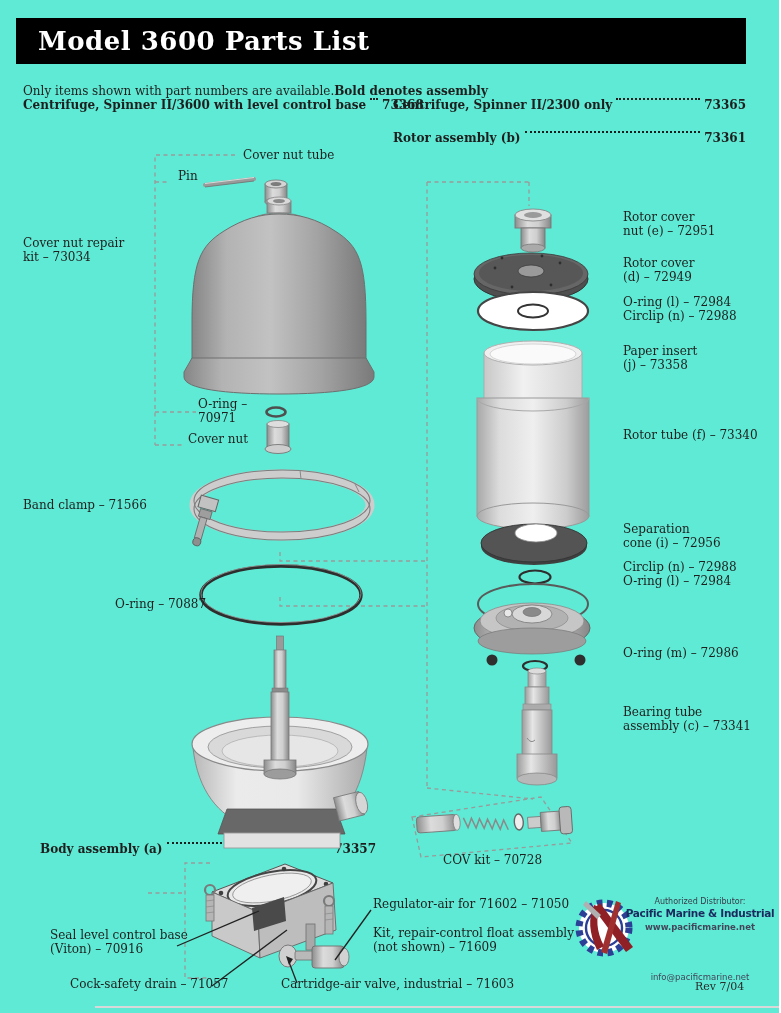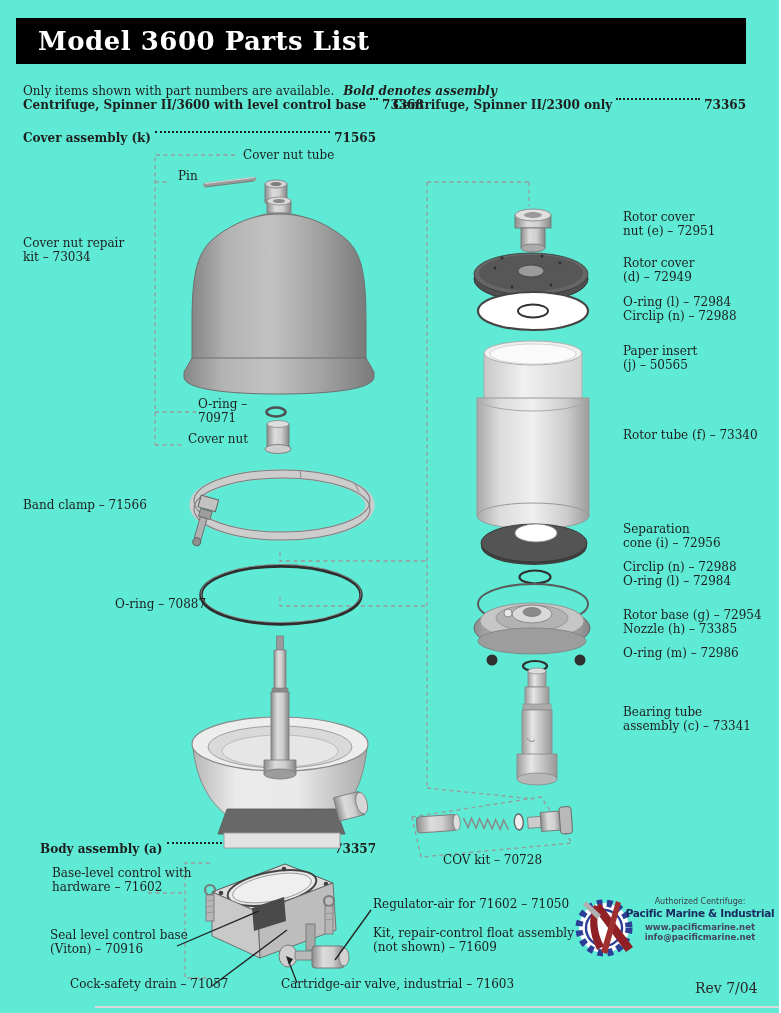--- a/index.html
+++ b/index.html
@@ -3,31 +3,31 @@
 <meta charset="utf-8">
 <style>
   html,body{margin:0;padding:0;background:#fff;}
   .page{position:relative;width:779px;height:1013px;background:#5eead4;overflow:hidden;
         font-family:"DejaVu Serif", serif;color:#1e1e1e;}
   .titlebar{position:absolute;left:16px;top:18px;width:730px;height:46px;background:#000;
             display:flex;align-items:center;}
   .titlebar h1{margin:0 0 0 22px;color:#fff;font-size:26px;font-weight:bold;letter-spacing:0.5px;
                font-family:"DejaVu Serif", serif;}
   .tagline{position:absolute;left:23px;top:84px;font-size:12px;white-space:nowrap;}
-  .tagline b{margin-left:9px;font-style:italic;}
+  .tagline b{}
   .idx{position:absolute;display:flex;align-items:flex-start;font-weight:bold;font-size:12px;white-space:nowrap;}
   .idx .dots{flex:1;border-bottom:2px dotted #1e1e1e;margin:0 4px 3px 4px;min-width:8px;}
   .lbl{position:absolute;font-size:12px;line-height:13.5px;white-space:pre-line;}
   .diagram{position:absolute;left:0;top:0;}
   .logo-text{position:absolute;font-family:"DejaVu Sans", sans-serif;text-align:center;width:150px;left:625px;}
   .lt1{top:897px;font-size:8px;color:#3a3a4a;}
   .lt2{top:907px;font-size:10.5px;font-weight:bold;color:#1b2a5e;letter-spacing:-0.3px;}
   .lt3{top:922px;font-size:8.5px;font-weight:bold;color:#44445a;}
-  .lt4{top:932px;font-size:8.5px;font-weight:bold;color:#44445a;}
-  .rev{position:absolute;left:695px;top:980px;font-size:14px;color:#2a2a2a;}
+  .lt4{top:972px;font-size:8.5px;font-weight:normal;color:#44445a;}
+  .rev{position:absolute;left:695px;top:980px;font-size:11px;color:#2a2a2a;}
 </style>
 </head>
 <body>
 
 <div class="page">
 
   <div class="titlebar">
     <h1>Model 3600 Parts List</h1>
   </div>
 
@@ -36,24 +36,24 @@
   <div class="idx" style="left:23px;top:98px;width:353px">
     <span>Centrifuge, Spinner II/3600 with level control base</span>
     <span class="dots"></span>
     <span>73368</span>
   </div>
   <div class="idx" style="left:393px;top:98px;width:353px">
     <span>Centrifuge, Spinner II/2300 only</span>
     <span class="dots"></span>
     <span>73365</span>
   </div>
-  <div class="idx" style="left:23px;top:131px;width:353px">
-    <span>Cover assembly (k)</span>
+  <div class="idx" style="left:393px;top:131px;width:353px">
+    <span>Rotor assembly (b)</span>
     <span class="dots"></span>
-    <span>71565</span>
+    <span>73361</span>
   </div>
   <div class="idx" style="left:40px;top:842px;width:336px">
     <span>Body assembly (a)</span>
     <span class="dots"></span>
     <span>73357</span>
   </div>
 
   <svg class="diagram" width="781" height="1013" viewBox="0 0 781 1013">
     <defs>
       <linearGradient id="gDome" x1="0" y1="0" x2="1" y2="0">
@@ -313,49 +313,45 @@
 
   <div class="lbl" style="left:243px;top:149px">Cover nut tube</div>
   <div class="lbl" style="left:178px;top:170px">Pin</div>
   <div class="lbl" style="left:23px;top:237px">Cover nut repair
 kit – 73034</div>
   <div class="lbl" style="left:198px;top:398px">O-ring –
 70971</div>
   <div class="lbl" style="left:188px;top:433px">Cover nut</div>
   <div class="lbl" style="left:23px;top:499px">Band clamp – 71566</div>
   <div class="lbl" style="left:115px;top:598px">O-ring – 70887</div>
-  <div class="lbl" style="left:52px;top:867px">Base-level control with
-hardware – 71602</div>
   <div class="lbl" style="left:50px;top:929px">Seal level control base
 (Viton) – 70916</div>
   <div class="lbl" style="left:70px;top:978px">Cock-safety drain – 71057</div>
   <div class="lbl" style="left:281px;top:978px">Cartridge-air valve, industrial – 71603</div>
   <div class="lbl" style="left:443px;top:854px">COV kit – 70728</div>
   <div class="lbl" style="left:373px;top:898px">Regulator-air for 71602 – 71050</div>
   <div class="lbl" style="left:373px;top:927px">Kit, repair-control float assembly
 (not shown) – 71609</div>
 
   <div class="lbl" style="left:623px;top:211px">Rotor cover
 nut (e) – 72951</div>
   <div class="lbl" style="left:623px;top:257px">Rotor cover
 (d) – 72949</div>
   <div class="lbl" style="left:623px;top:296px">O-ring (l) – 72984
 Circlip (n) – 72988</div>
   <div class="lbl" style="left:623px;top:345px">Paper insert
-(j) – 50565</div>
+(j) – 73358</div>
   <div class="lbl" style="left:623px;top:429px">Rotor tube (f) – 73340</div>
   <div class="lbl" style="left:623px;top:523px">Separation
 cone (i) – 72956</div>
   <div class="lbl" style="left:623px;top:561px">Circlip (n) – 72988
 O-ring (l) – 72984</div>
-  <div class="lbl" style="left:623px;top:609px">Rotor base (g) – 72954
-Nozzle (h) – 73385</div>
   <div class="lbl" style="left:623px;top:647px">O-ring (m) – 72986</div>
   <div class="lbl" style="left:623px;top:706px">Bearing tube
 assembly (c) – 73341</div>
 
-  <div class="logo-text lt1">Authorized Centrifuge:</div>
+  <div class="logo-text lt1">Authorized Distributor:</div>
   <div class="logo-text lt2">Pacific Marine &amp; Industrial</div>
   <div class="logo-text lt3">www.pacificmarine.net</div>
   <div class="logo-text lt4">info@pacificmarine.net</div>
   <div class="rev">Rev 7/04</div>
 
 </div>
 
 </body></html>

